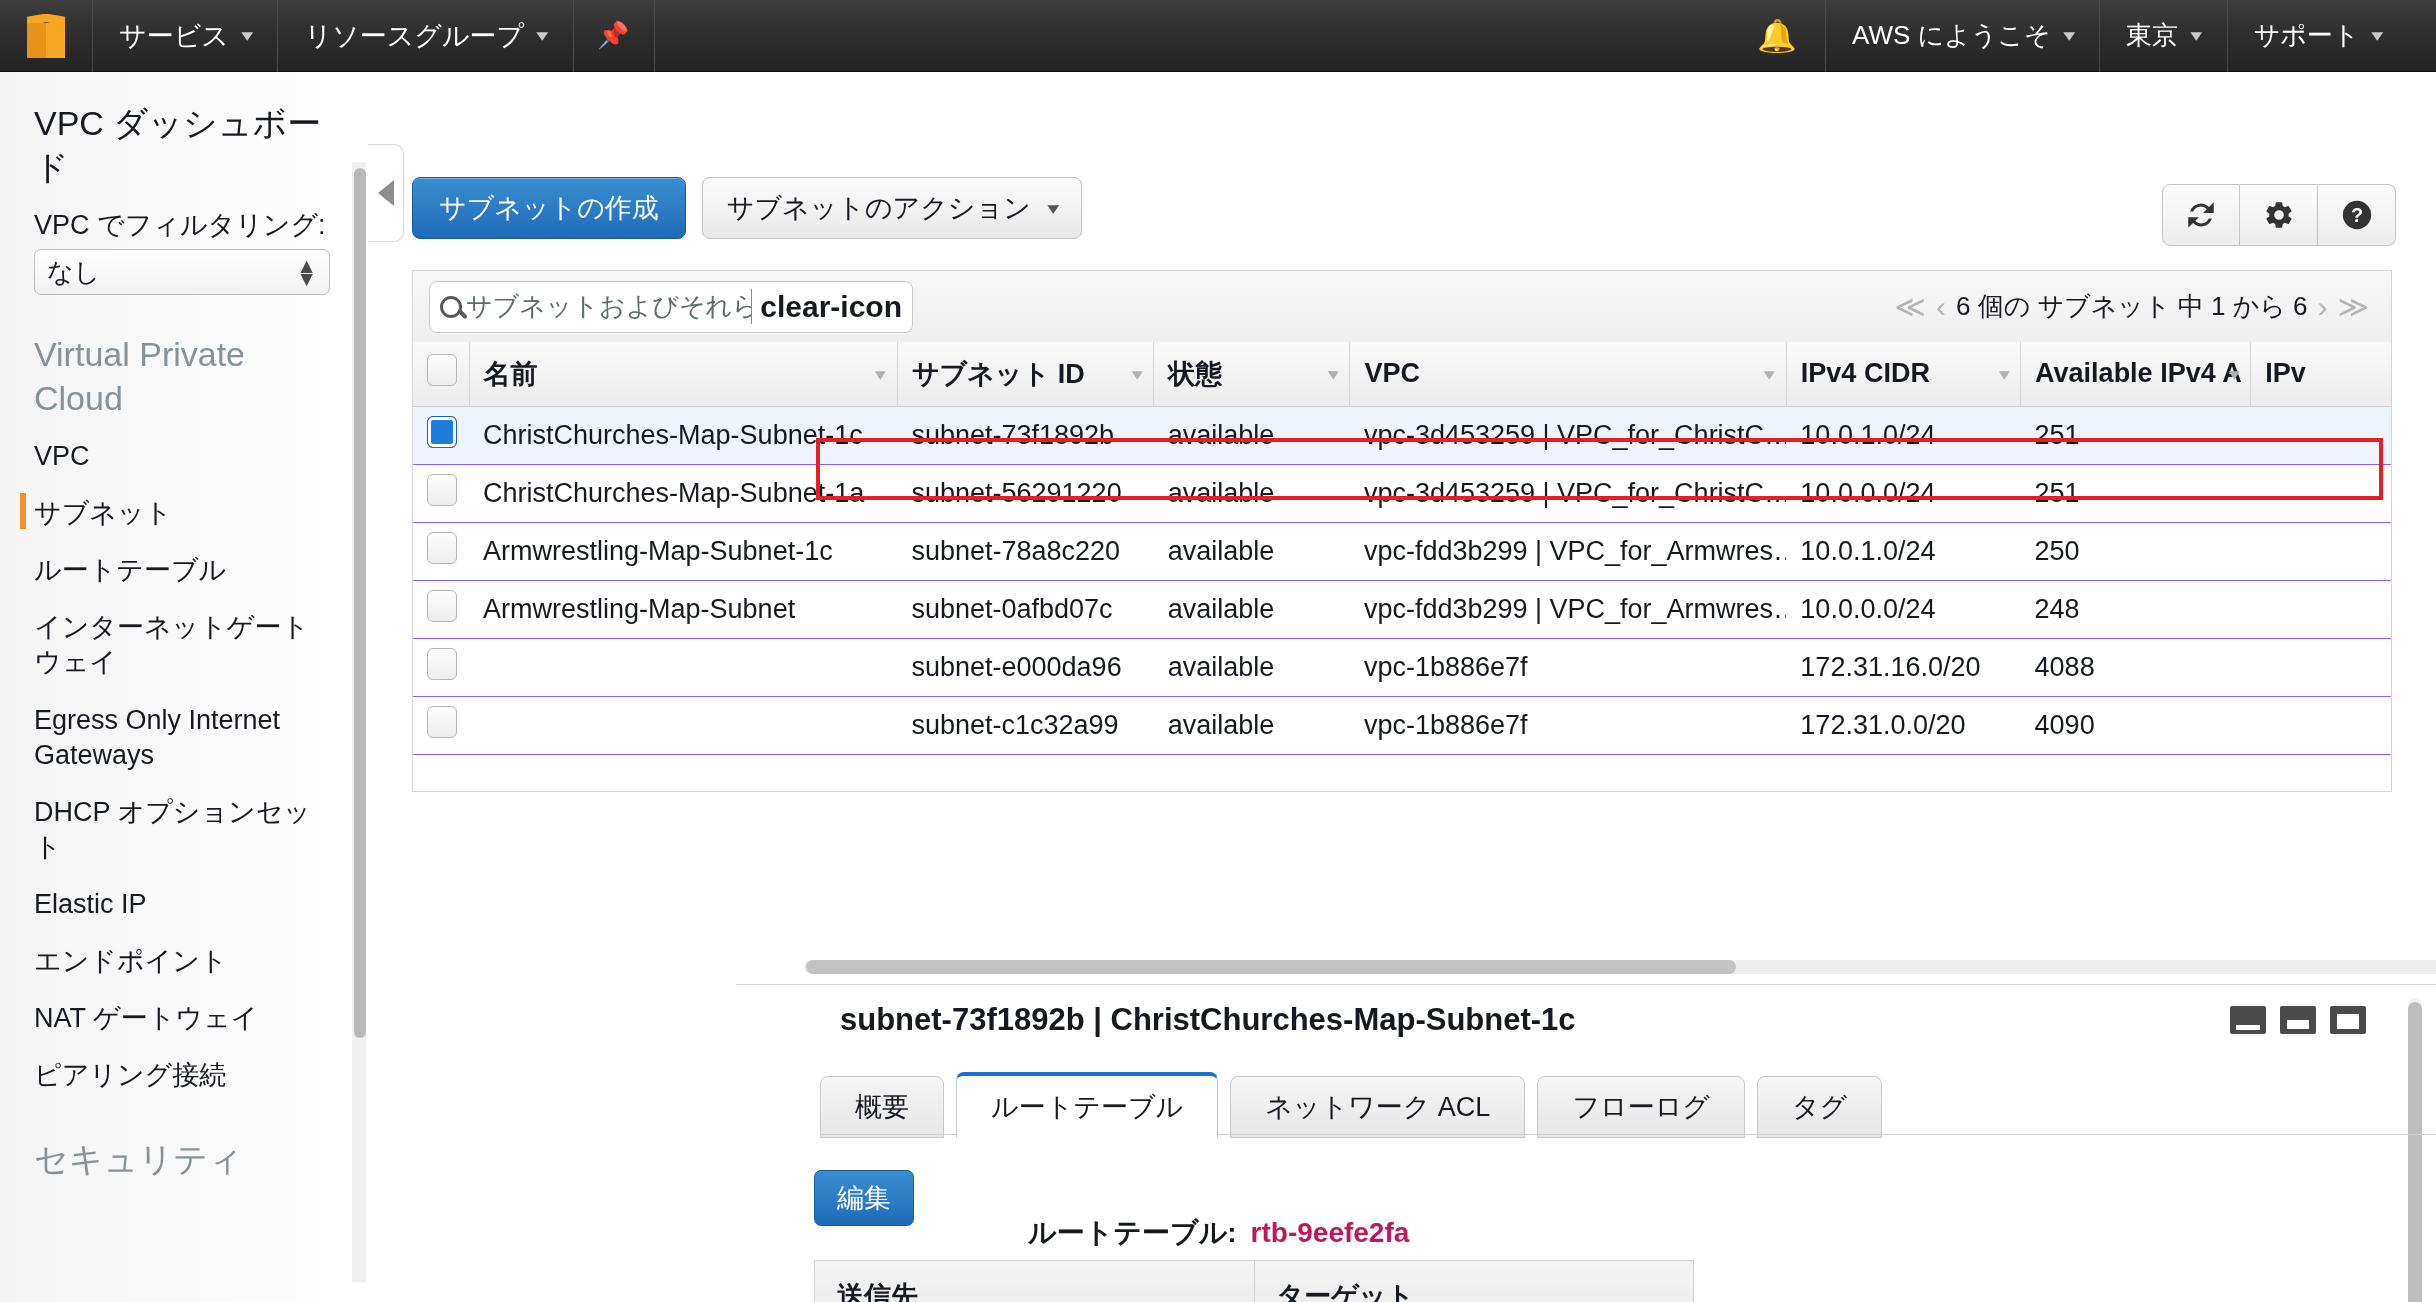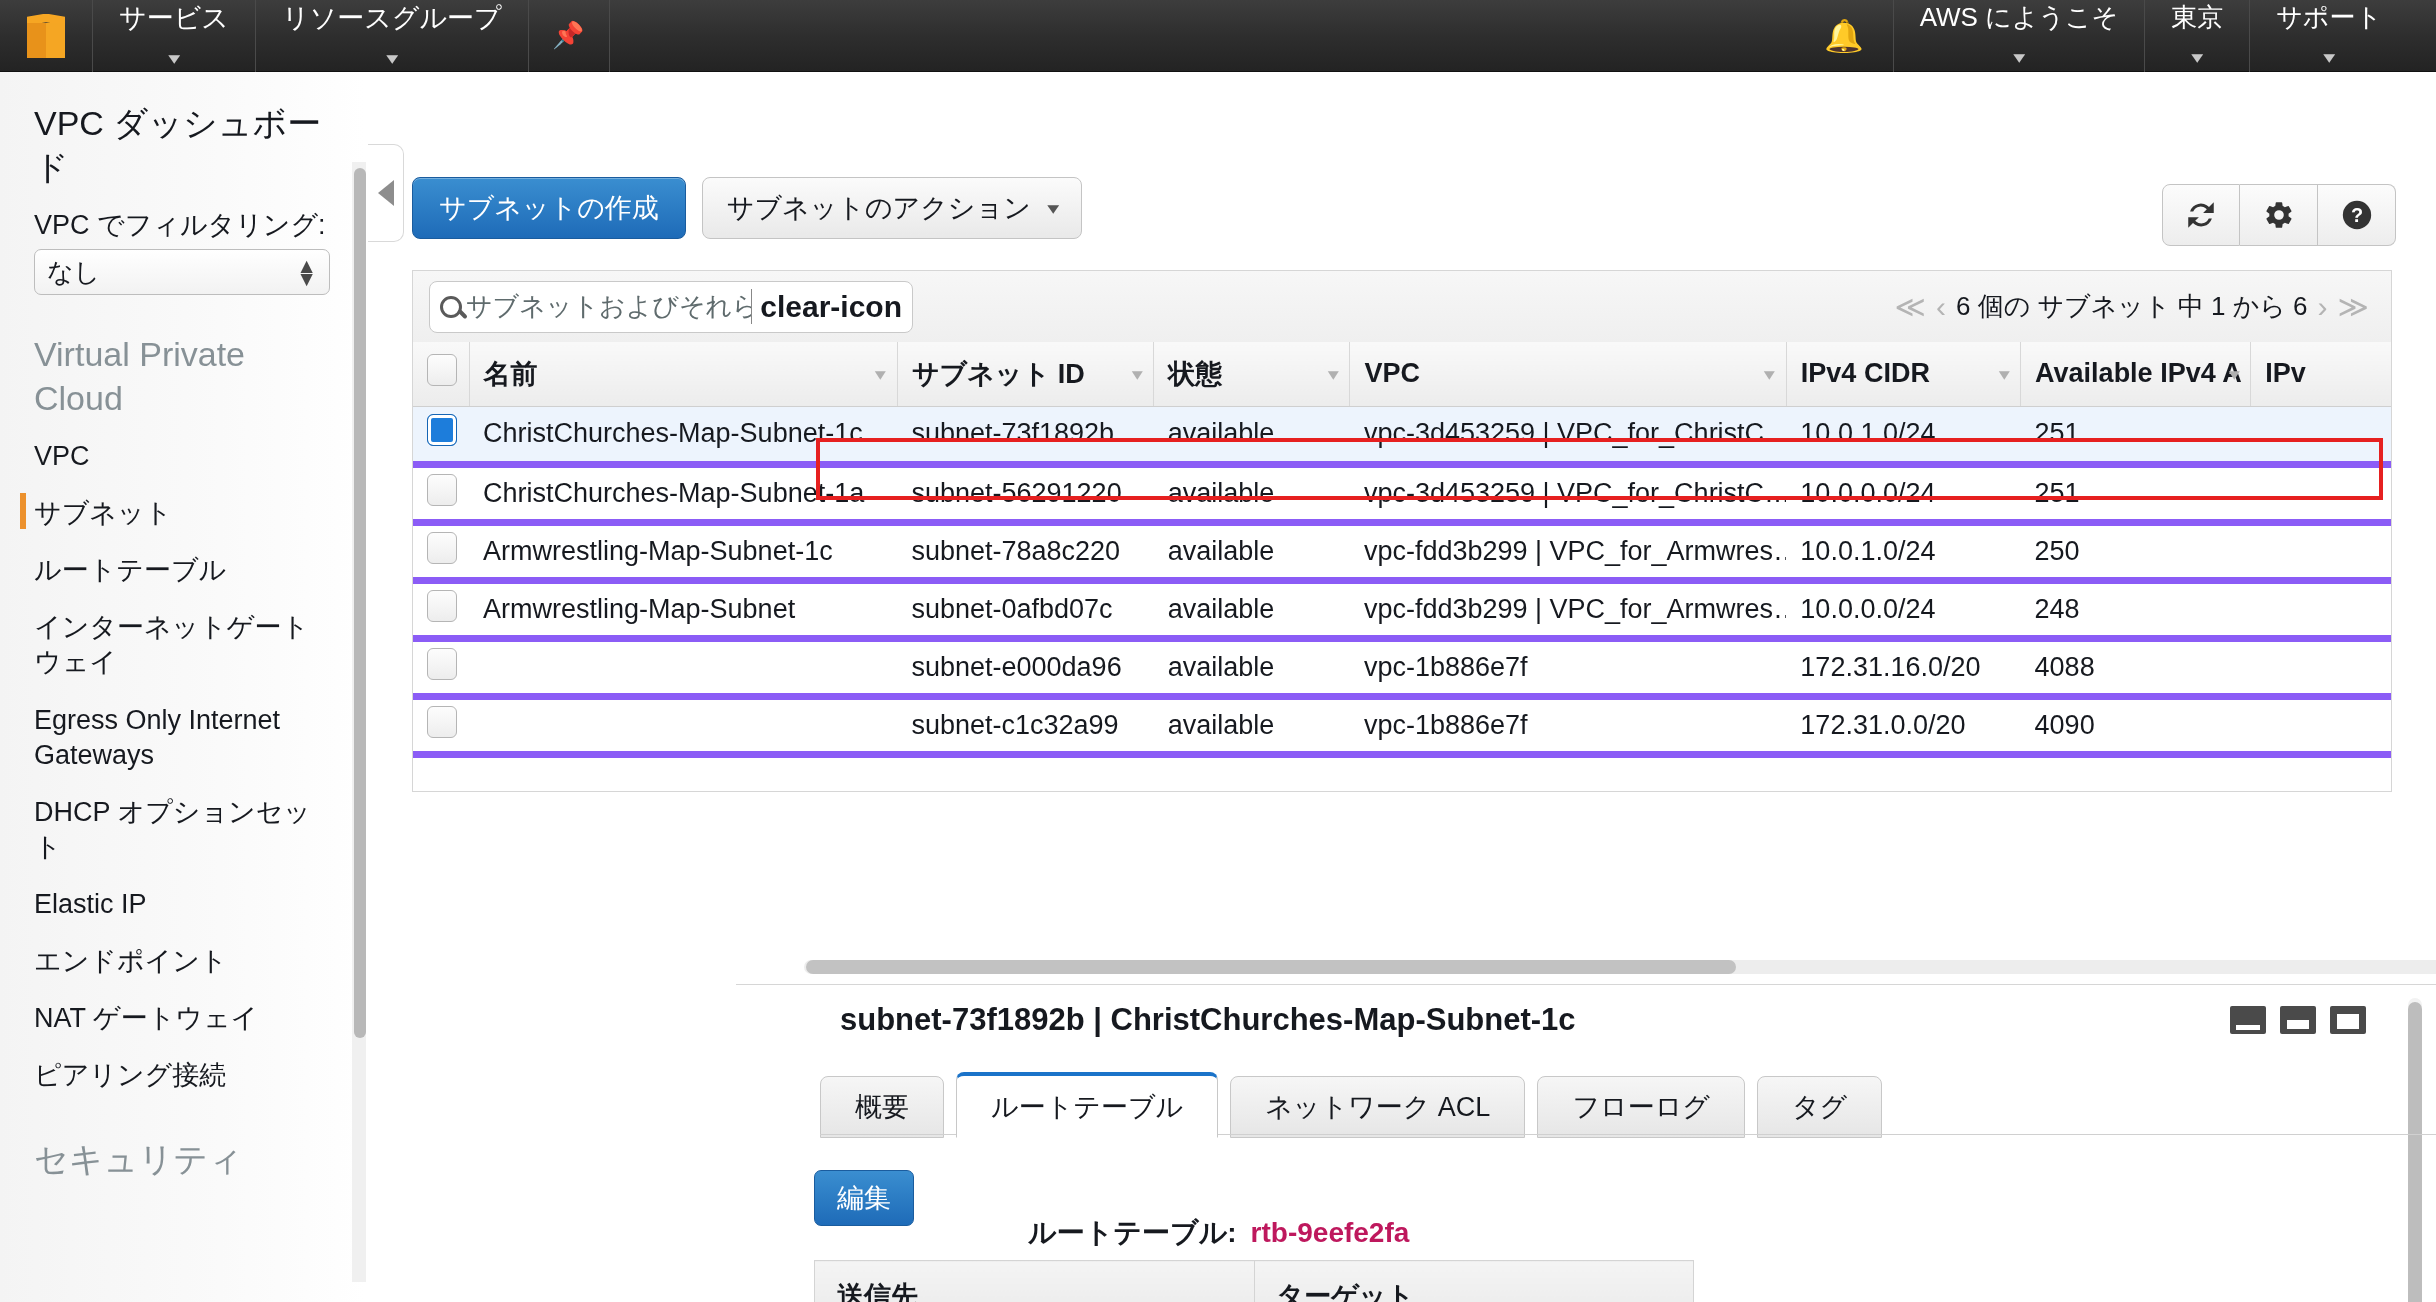--- a/index.html
+++ b/index.html
@@ -32,21 +32,21 @@
     background: #e8921a;
   }
   .cube .face-r {
     position: absolute; top: 9px; left: 19px; width: 19px; height: 35px;
     background: #f5a623;
   }
   .nav-sep { width: 1px; height: 72px; background: #4a4a4a; }
   .nav-item {
     display: flex; align-items: center; gap: 14px;
     padding: 0 26px; height: 72px; color: #fff;
-    font-size: 27px; cursor: pointer; white-space: nowrap; flex-direction: column;
+    font-size: 27px; cursor: pointer; white-space: nowrap;
   }
   .nav-item.small { font-size: 26px; }
   .caret {
     display: inline-block; font-size: 17px; color: #c8c8c8;
     transform: scaleX(1.4); line-height: 1;
   }
   .pin-icon { font-size: 26px; color: #d0d0d0; padding: 0 24px; }
   .nav-spacer { flex: 1; }
   .bell { font-size: 32px; color: #e6e6e6; padding: 0 28px; }
 
@@ -201,21 +201,21 @@
     text-align: left; height: 64px; padding: 0 14px;
     position: relative; white-space: nowrap; overflow: hidden;
   }
   table.grid thead th + th { border-left: 1px solid #d8d8d8; }
   th .sortcaret {
     position: absolute; right: 12px; top: 50%; transform: translateY(-50%) scaleX(1.3);
     color: #b0b0b0; font-size: 17px;
   }
   table.grid tbody td {
     font-size: 27px; color: #16191f; height: 58px; padding: 0 14px;
-    border-bottom: 7px solid #8b5cf6; white-space: nowrap; overflow: hidden;
+    border-bottom: 1px solid #8b5cf6; white-space: nowrap; overflow: hidden;
   }
   tr.row-selected td { background: #edf4fd; }
   td.state { color: #1a9622; }
   .cb {
     width: 30px; height: 32px; border-radius: 6px;
     border: 1px solid #b5b5b5;
     background: linear-gradient(to bottom,#fdfdfd,#ededed);
     display: inline-block; cursor: pointer;
   }
   .cb.checked {

